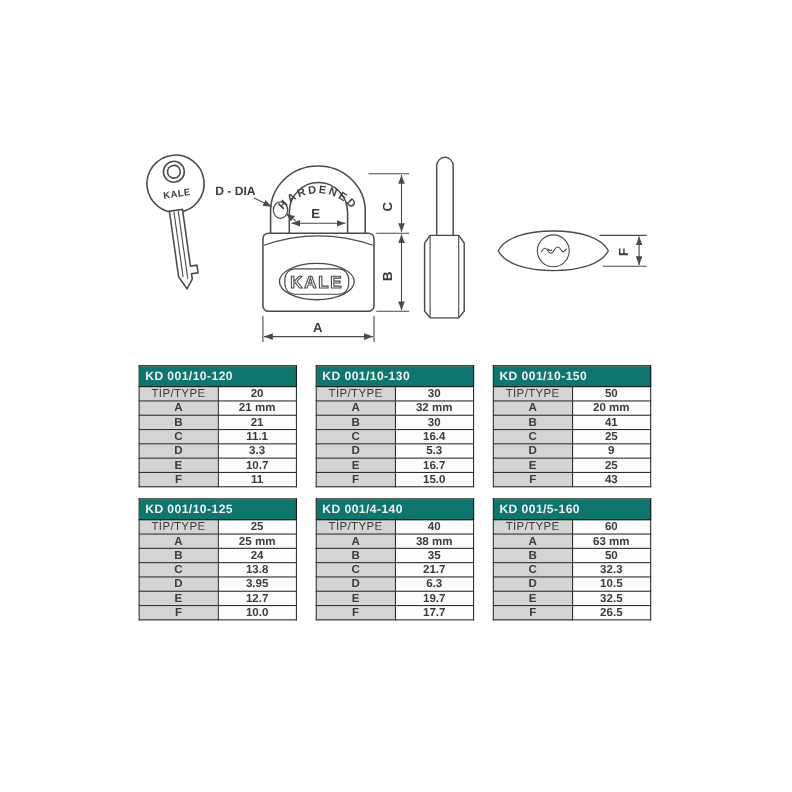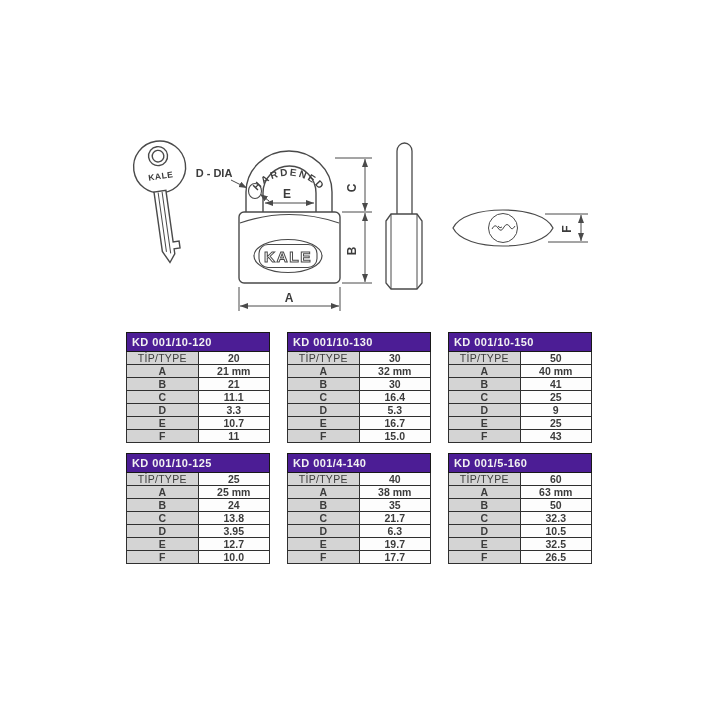--- a/index.html
+++ b/index.html
@@ -3,21 +3,21 @@
 <meta charset="utf-8">
 <style>
   html,body{margin:0;padding:0;background:#fff;}
   .page{position:relative;width:720px;height:720px;background:#ffffff;overflow:hidden;
         font-family:"Liberation Sans",sans-serif;color:#3c3c3c;}
   .drawing{position:absolute;left:0;top:0;width:720px;height:330px;}
   .tables{position:absolute;left:126px;top:332px;display:grid;
           grid-template-columns:repeat(3,144px);column-gap:17px;row-gap:10px;}
   table.spec{width:144px;border-collapse:collapse;table-layout:fixed;
              font-size:10.5px;color:#3c3c3c;}
-  table.spec th{background:#4c1d95;color:#f2f2f2;font-weight:bold;text-align:left;
+  table.spec th{background:#0f766e;color:#f2f2f2;font-weight:bold;text-align:left;
                 padding:2px 5px;font-size:11px;letter-spacing:.4px;height:14px;
                 border:1px solid #181818;white-space:nowrap;}
   table.spec td{border:1px solid #2f2f2f;text-align:center;height:12px;
                 padding:0 2px;white-space:nowrap;}
   td.lb{width:58px;background:#d4d4d4;font-weight:bold;}
   td.lb.tip{font-weight:normal;letter-spacing:.3px;}
   td.vl{background:#fdfdfd;font-weight:bold;}
 </style>
 </head>
 <body>
@@ -176,21 +176,21 @@
             <th colspan="2">KD 001/10-150</th>
           </tr>
         </thead>
       <tbody>
         <tr>
             <td class="lb tip">TİP/TYPE</td>
             <td class="vl">50</td>
           </tr>
         <tr>
             <td class="lb">A</td>
-            <td class="vl">40 mm</td>
+            <td class="vl">20 mm</td>
           </tr>
         <tr>
             <td class="lb">B</td>
             <td class="vl">41</td>
           </tr>
         <tr>
             <td class="lb">C</td>
             <td class="vl">25</td>
           </tr>
         <tr>

